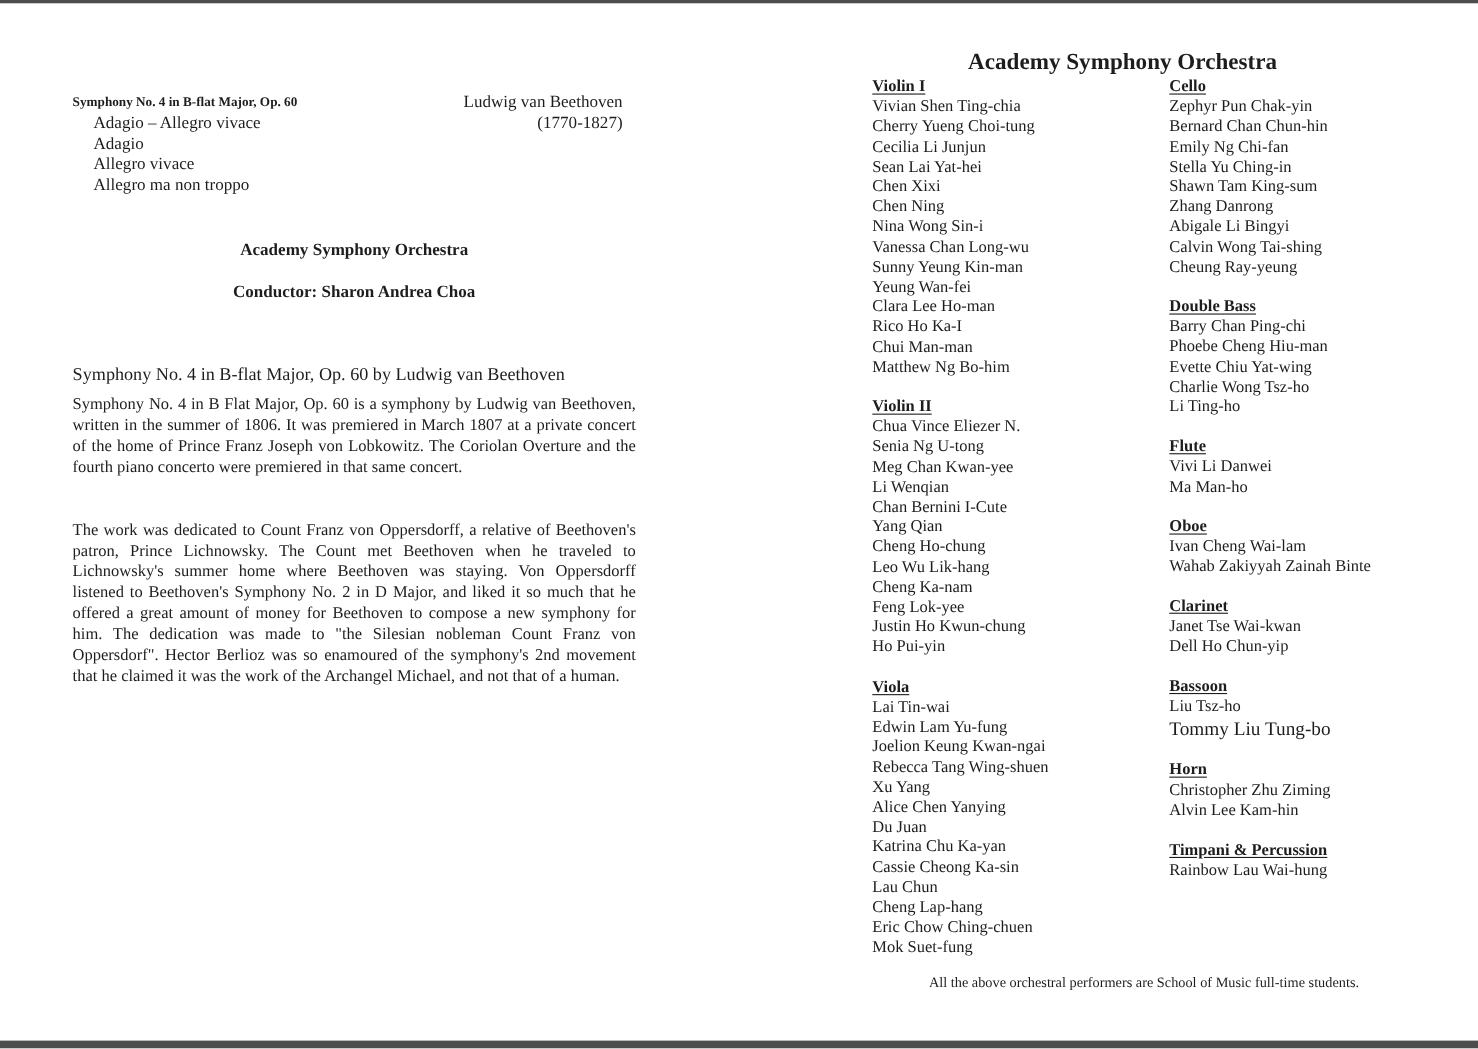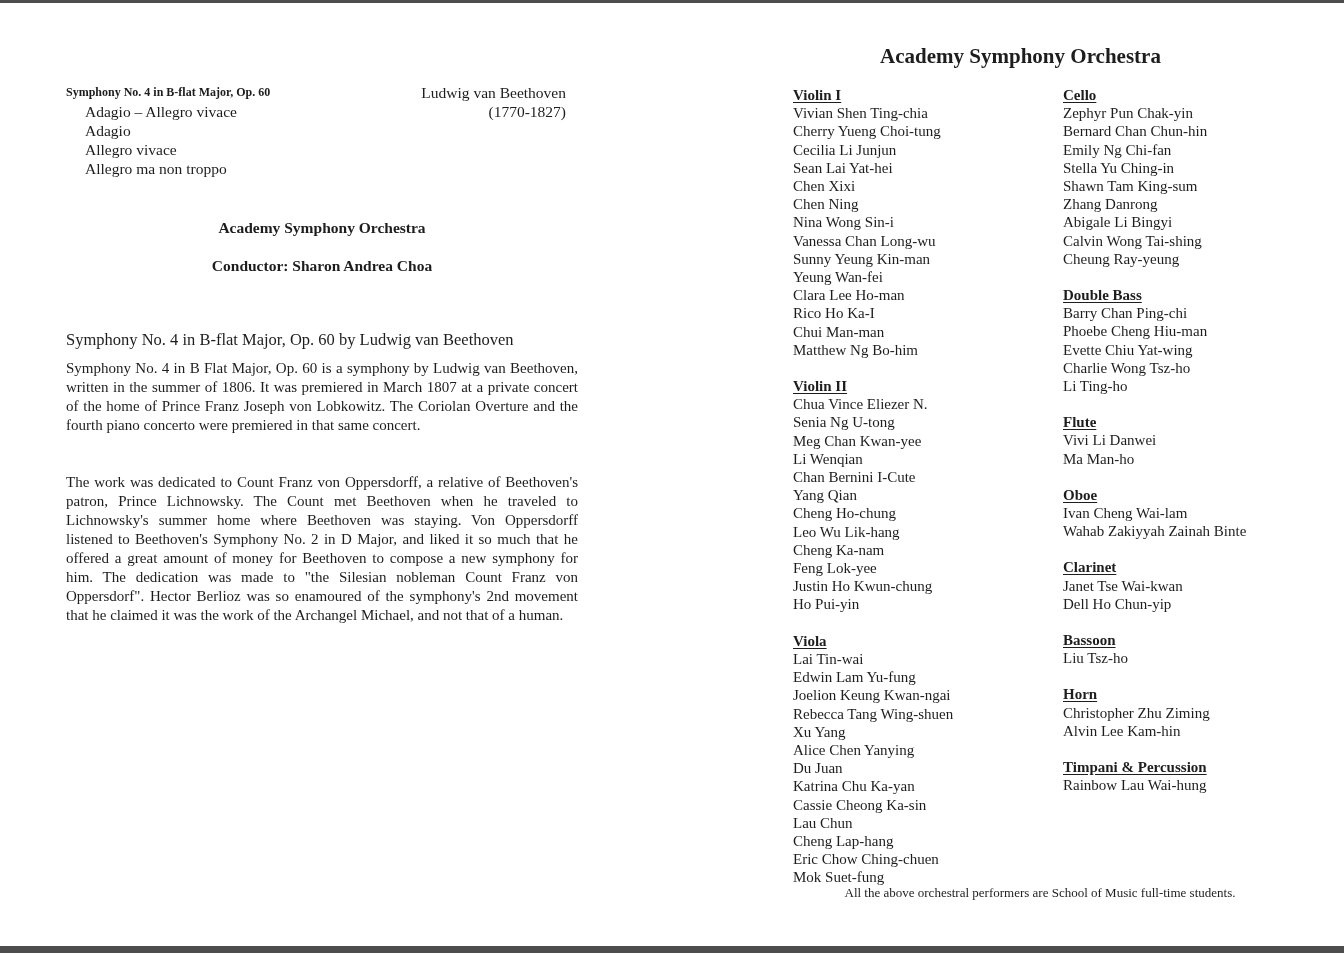--- a/index.html
+++ b/index.html
@@ -88,21 +88,21 @@
     font-weight: bold;
   }
   .roster-col {
     position: absolute;
     top: 70px;
     font-size: 15px;
     line-height: 18.2px;
   }
   .roster-col.c0 { left: 793px; width: 258px; }
   .roster-col.c1 { left: 1063px; width: 245px; }
-  .roster-section { margin-bottom: 18px; margin-top: 16px; }
+  .roster-section { margin-bottom: 18px; }
   .roster-section-header {
     font-weight: bold;
     text-decoration: underline;
     text-underline-offset: 2px;
   }
   .member-large {
     font-size: 17.5px;
     line-height: 22px;
   }
   .footnote {
@@ -230,20 +230,21 @@
           <div class="roster-member">Wahab Zakiyyah Zainah Binte</div>
         </div>
         <div class="roster-section">
           <div class="roster-section-header">Clarinet</div>
           <div class="roster-member">Janet Tse Wai-kwan</div>
           <div class="roster-member">Dell Ho Chun-yip</div>
         </div>
         <div class="roster-section">
           <div class="roster-section-header">Bassoon</div>
           <div class="roster-member">Liu Tsz-ho</div>
+          <div class="roster-member member-large">Tommy Liu Tung-bo</div>
         </div>
         <div class="roster-section">
           <div class="roster-section-header">Horn</div>
           <div class="roster-member">Christopher Zhu Ziming</div>
           <div class="roster-member">Alvin Lee Kam-hin</div>
         </div>
         <div class="roster-section">
           <div class="roster-section-header">Timpani &amp; Percussion</div>
           <div class="roster-member">Rainbow Lau Wai-hung</div>
         </div>

